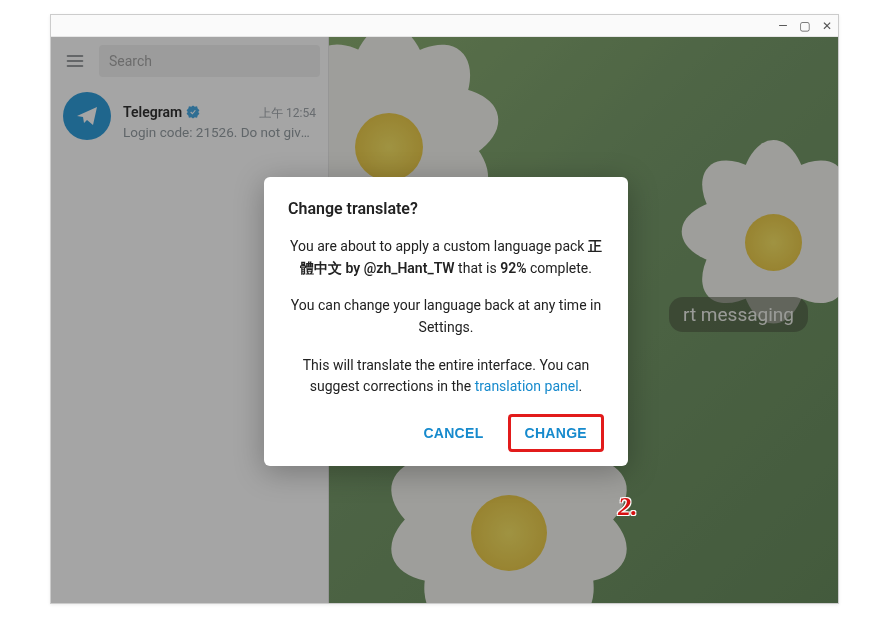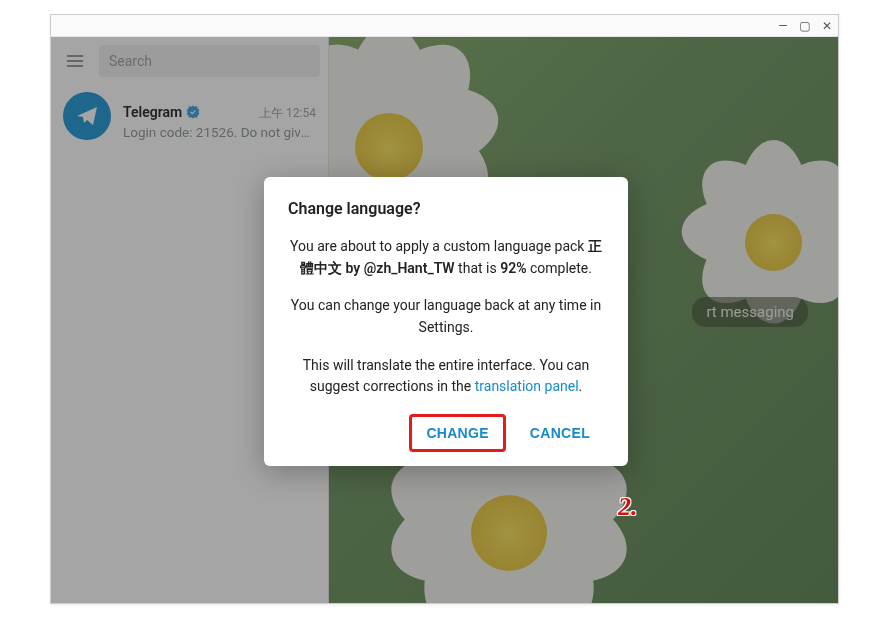--- a/index.html
+++ b/index.html
@@ -148,21 +148,21 @@
     border-radius: 50%;
     left: 31%;
     top: 31%;
   }
   .start-badge {
     position: absolute;
     right: 30px;
     top: 260px;
     background: rgba(60,70,50,0.55);
     color: #eceee8;
-    font-size: 15px;
+    font-size: 19px;
     padding: 6px 14px;
     border-radius: 14px;
   }
   .dim-overlay {
     position: absolute;
     inset: 0;
     background: rgba(30,30,30,0.40);
   }
   .dialog {
     position: absolute;
@@ -305,30 +305,30 @@
           <div class="petal" style="transform:rotate(324deg)"></div>
         </div>
         <div class="center"></div>
       </div>
       <div class="start-badge">rt messaging</div>
     </div>
 
     <div class="dim-overlay"></div>
 
     <div class="dialog">
-      <h3>Change language?</h3>
+      <h3>Change translate?</h3>
       <p>
         <span>You are about to apply a custom language pack </span><span class="pack-name">正體中文 by @zh_Hant_TW</span><span> that is </span><span class="pct">92%</span><span> complete.</span>
       </p>
       <p>You can change your language back at any time in Settings.</p>
       <p>
         <span>This will translate the entire interface. You can suggest corrections in the </span><a href="#">translation panel</a><span>.</span>
       </p>
       <div class="dialog-buttons">
+        <button class="dlg-btn">CANCEL</button>
         <button class="dlg-btn btn-highlight">CHANGE</button>
-        <button class="dlg-btn">CANCEL</button>
       </div>
     </div>
 
     <div class="annotation-2">2.</div>
 
   </div>
 </div>
 
 </body></html>

